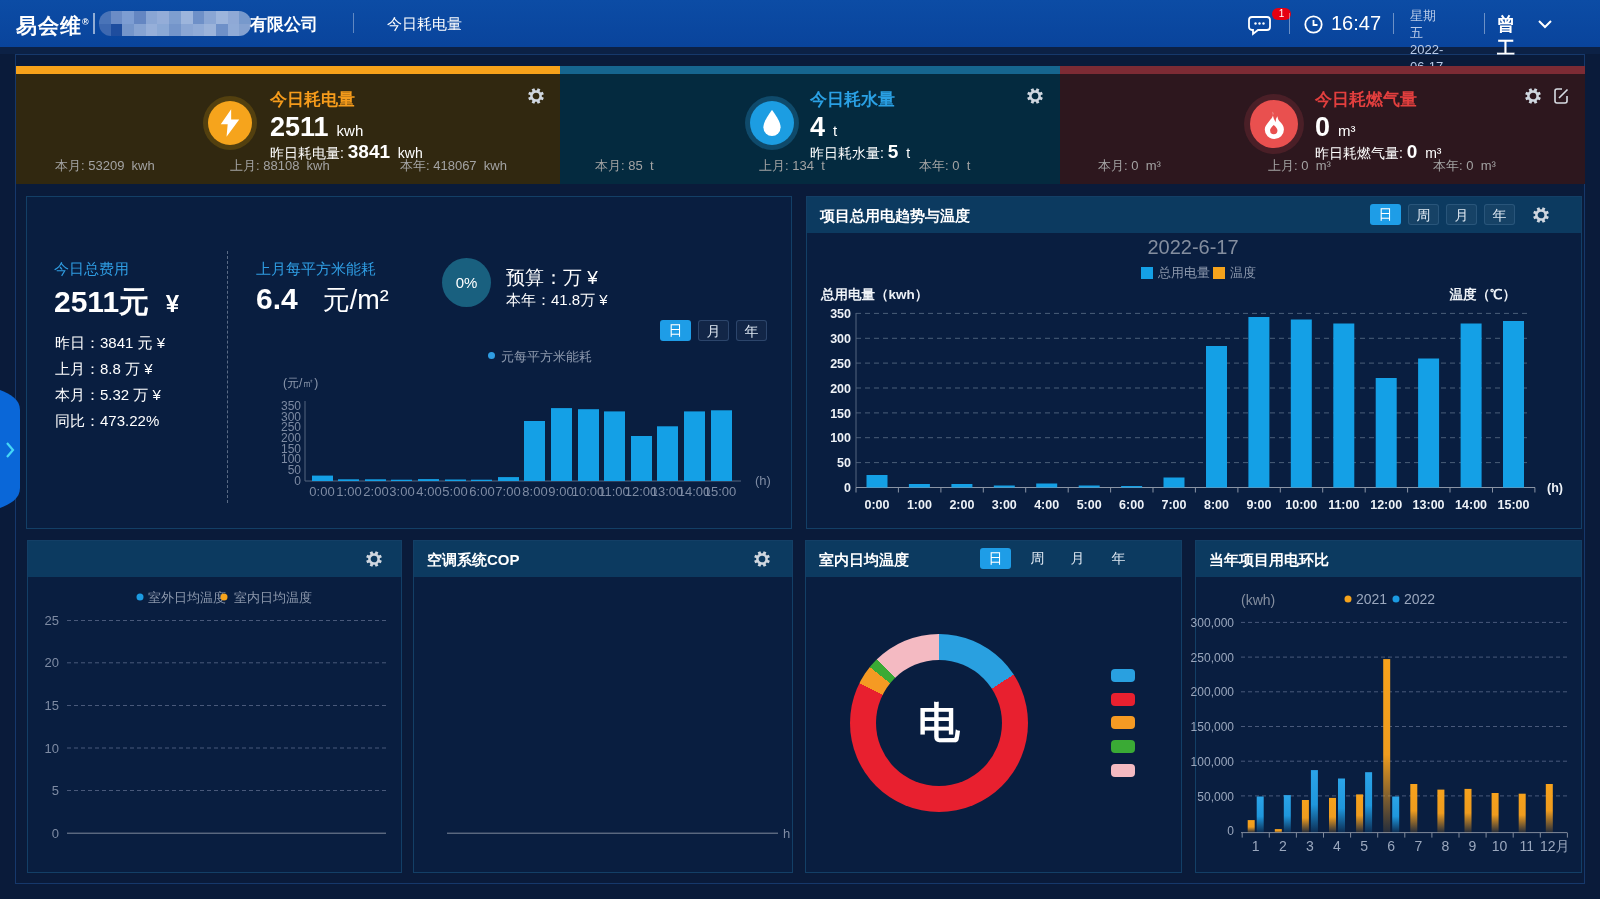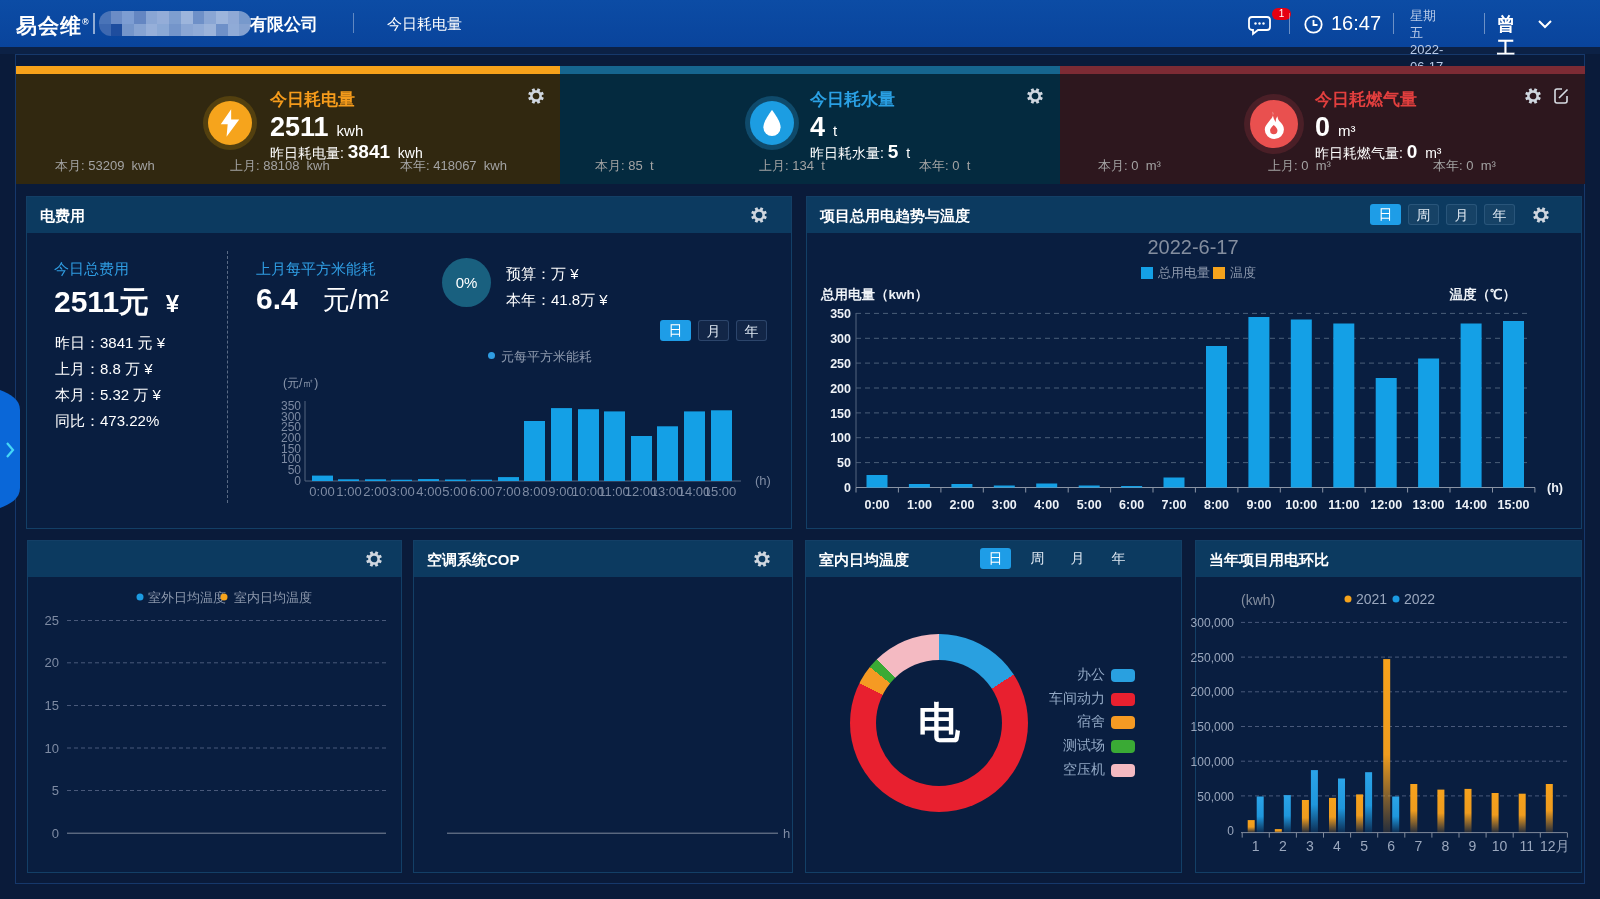--- a/index.html
+++ b/index.html
@@ -200,42 +200,28 @@
         <rect x="7.55" y="1.1" width="2.9" height="3.0" fill="#cfd6df" transform="rotate(292.5 9 9)"></rect>
         <rect x="7.55" y="1.1" width="2.9" height="3.0" fill="#cfd6df" transform="rotate(337.5 9 9)"></rect>
       </svg>
     <svg class="abs" style="left:493px;top:21px" width="17" height="17" viewBox="0 0 17 17">
       <path d="M14 9 v5 a2 2 0 0 1 -2 2 H4 a2 2 0 0 1 -2 -2 V4 a2 2 0 0 1 2 -2 h5" fill="none" stroke="#d8dde4" stroke-width="1.6"></path>
       <path d="M7 10 L14.5 2.5 M7 10 l-1 1" stroke="#d8dde4" stroke-width="1.6"></path>
     </svg>
   </div>
 
   <div class="panel" id="pL">
-    <div class="phead">
-        <div class="ptitle">电费用</div>
-      <svg class="abs gearsvg" style="left:723px;top:9px" width="18" height="18" viewBox="0 0 18 18">
-          <circle cx="9" cy="9" r="4.6" fill="none" stroke="#cfd6df" stroke-width="2.5"></circle>
-          <rect x="7.55" y="1.1" width="2.9" height="3.0" fill="#cfd6df" transform="rotate(22.5 9 9)"></rect>
-          <rect x="7.55" y="1.1" width="2.9" height="3.0" fill="#cfd6df" transform="rotate(67.5 9 9)"></rect>
-          <rect x="7.55" y="1.1" width="2.9" height="3.0" fill="#cfd6df" transform="rotate(112.5 9 9)"></rect>
-          <rect x="7.55" y="1.1" width="2.9" height="3.0" fill="#cfd6df" transform="rotate(157.5 9 9)"></rect>
-          <rect x="7.55" y="1.1" width="2.9" height="3.0" fill="#cfd6df" transform="rotate(202.5 9 9)"></rect>
-          <rect x="7.55" y="1.1" width="2.9" height="3.0" fill="#cfd6df" transform="rotate(247.5 9 9)"></rect>
-          <rect x="7.55" y="1.1" width="2.9" height="3.0" fill="#cfd6df" transform="rotate(292.5 9 9)"></rect>
-          <rect x="7.55" y="1.1" width="2.9" height="3.0" fill="#cfd6df" transform="rotate(337.5 9 9)"></rect>
-        </svg>
-    </div>
     <div class="abs" style="left:27px;top:63px;color:#2f9de2;font-size:15px">今日总费用</div>
     <div class="abs" style="left:27px;top:85px;color:#fff;font-size:30px;font-weight:bold">2511元&nbsp;&nbsp;<span style="font-size:24px">¥</span></div>
     <div class="abs" style="left:28px;top:133px;color:#fff;font-size:15px;line-height:26px">昨日：3841 元 ¥<br>上月：8.8 万 ¥<br>本月：5.32 万 ¥<br>同比：473.22%</div>
     <div class="abs" style="left:200px;top:54px;height:252px;border-left:1px dashed #5a6b85"></div>
     <div class="abs" style="left:229px;top:63px;color:#2f9de2;font-size:15px">上月每平方米能耗</div>
     <div class="abs" style="left:229px;top:85px;color:#fff;font-size:30px;font-weight:bold">6.4&nbsp;&nbsp;&nbsp;<span style="font-size:27px;font-weight:normal">元/m²</span></div>
     <div class="abs" style="left:415px;top:61px;width:49px;height:49px;border-radius:50%;background:#19607f;color:#fff;font-size:15px;text-align:center;line-height:49px">0%</div>
-    <div class="abs" style="left:479px;top:68px;color:#fff;font-size:15px">预算：万 ¥</div>
+    <div class="abs" style="left:479px;top:68px;color:#fff;font-size:19px">预算：万 ¥</div>
     <div class="abs" style="left:479px;top:94px;color:#fff;font-size:15px">本年：41.8万 ¥</div>
     <div class="tab act" style="left:633px;top:123px">日</div>
     <div class="tab inact" style="left:671px;top:123px">月</div>
     <div class="tab inact" style="left:709px;top:123px">年</div>
     <div class="abs" style="left:461px;top:155px;width:7px;height:7px;border-radius:50%;background:#2f9de2"></div>
     <div class="abs" style="left:474px;top:151px;color:#8d99ad;font-size:13px">元每平方米能耗</div>
     <div class="abs gray" style="left:256px;top:178px;font-size:12px">(元/㎡)</div>
     <svg class="abs" style="left:0;top:0" width="766" height="333" viewBox="0 0 766 333">
       <g font-family="Liberation Sans, sans-serif" font-size="12" fill="#7e8ba3" text-anchor="end">
         <text x="274" y="288">0</text>
@@ -458,21 +444,20 @@
         <div class="ptitle">室内日均温度</div>
       <div class="tab act" style="left:174px;top:7px">日</div>
       <div class="tab" style="left:216px;top:7px">周</div>
       <div class="tab" style="left:256px;top:7px">月</div>
       <div class="tab" style="left:297px;top:7px">年</div>
     </div>
     <div class="abs" style="left:44px;top:93px;width:178px;height:178px;border-radius:50%;
       background:conic-gradient(#29a0e0 0deg 57deg,#e8202f 57deg 296.6deg,#f59a23 296.6deg 309deg,#3aaa35 309deg 315.8deg,#f4bac2 315.8deg 360deg)"></div>
     <div class="abs" style="left:70px;top:119px;width:126px;height:126px;border-radius:50%;background:#091e40"></div>
     <div class="abs" style="left:70px;top:152px;width:126px;height:60px;line-height:60px;text-align:center;color:#fff;font-size:42px;font-weight:bold">电</div>
-    <div class="abs" style="right:76px;top:122px;color:#93a9c5;font-size:14px;text-align:right;line-height:23.7px">办公<br>车间动力<br>宿舍<br>测试场<br>空压机</div>
     <div class="abs" style="left:305px;top:128px;width:24px;height:13px;border-radius:4px;background:#29a0e0"></div>
     <div class="abs" style="left:305px;top:151.5px;width:24px;height:13px;border-radius:4px;background:#e8202f"></div>
     <div class="abs" style="left:305px;top:175px;width:24px;height:13px;border-radius:4px;background:#f59a23"></div>
     <div class="abs" style="left:305px;top:199px;width:24px;height:13px;border-radius:4px;background:#3aaa35"></div>
     <div class="abs" style="left:305px;top:223px;width:24px;height:13px;border-radius:4px;background:#f4bac2"></div>
   </div>
   <div class="panel" id="p4">
     <div class="phead">
         <div class="ptitle">当年项目用电环比</div>
       </div>

